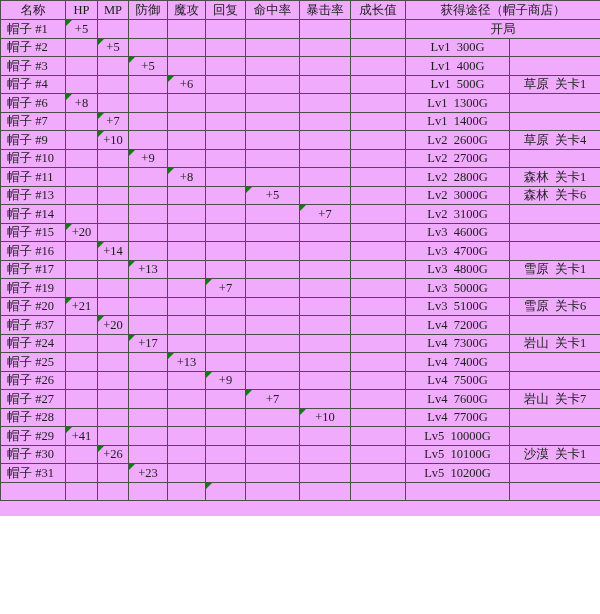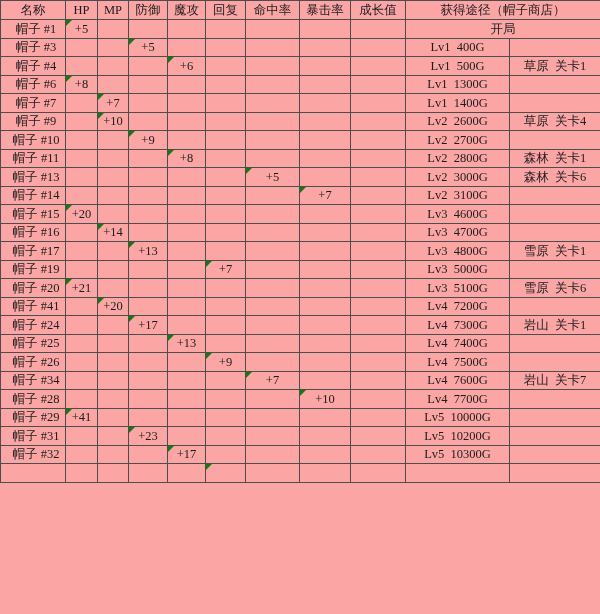--- a/index.html
+++ b/index.html
@@ -1,36 +1,36 @@
 <!DOCTYPE html>
 <html><head>
 <meta charset="utf-8">
 <style>
   html,body{margin:0;padding:0;background:#ffffff;}
   .sheet{
-    width:600px;height:614px;overflow:hidden;position:relative;
+    width:600px;height:516px;overflow:hidden;position:relative;
     font-family:"Liberation Serif","DejaVu Serif",serif;
-    color:#1c1c1c;background:#fca5a5;
+    color:#1c1c1c;background:#f0abfc;
   }
   table{border-collapse:collapse;table-layout:fixed;width:600px;}
   th,td{
     border:1px solid #4d4d4d;
     font-weight:normal;
     font-size:12.5px;
     line-height:1;
     text-align:center;
     vertical-align:middle;
     padding:0;
     overflow:hidden;
     white-space:pre;
     position:relative;
   }
   thead tr{height:19px;}
   tbody tr{height:18.5px;}
-  td.name-cell{text-align:center;padding-left:6px;}
+  td.name-cell{text-align:left;padding-left:6px;}
   .tri{
     position:absolute;top:0;left:0;width:0;height:0;
     border-top:6px solid #107c10;
     border-right:6px solid transparent;
     pointer-events:none;
   }
 </style>
 </head>
 <body>
 
@@ -70,20 +70,33 @@
           <td></td>
           <td></td>
           <td></td>
           <td></td>
           <td></td>
           <td></td>
           <td></td>
           <td colspan="2">开局</td>
         </tr>
         <tr>
+          <td class="name-cell">帽子 #2</td>
+          <td></td>
+          <td><span class="tri"></span>+5</td>
+          <td></td>
+          <td></td>
+          <td></td>
+          <td></td>
+          <td></td>
+          <td></td>
+          <td>Lv1  300G</td>
+          <td></td>
+        </tr>
+        <tr>
           <td class="name-cell">帽子 #3</td>
           <td></td>
           <td></td>
           <td><span class="tri"></span>+5</td>
           <td></td>
           <td></td>
           <td></td>
           <td></td>
           <td></td>
           <td>Lv1  400G</td>
@@ -252,21 +265,21 @@
           <td></td>
           <td></td>
           <td></td>
           <td></td>
           <td></td>
           <td></td>
           <td>Lv3  5100G</td>
           <td>雪原  关卡6</td>
         </tr>
         <tr>
-          <td class="name-cell">帽子 #41</td>
+          <td class="name-cell">帽子 #37</td>
           <td></td>
           <td><span class="tri"></span>+20</td>
           <td></td>
           <td></td>
           <td></td>
           <td></td>
           <td></td>
           <td></td>
           <td>Lv4  7200G</td>
           <td></td>
@@ -304,21 +317,21 @@
           <td></td>
           <td></td>
           <td><span class="tri"></span>+9</td>
           <td></td>
           <td></td>
           <td></td>
           <td>Lv4  7500G</td>
           <td></td>
         </tr>
         <tr>
-          <td class="name-cell">帽子 #34</td>
+          <td class="name-cell">帽子 #27</td>
           <td></td>
           <td></td>
           <td></td>
           <td></td>
           <td></td>
           <td><span class="tri"></span>+7</td>
           <td></td>
           <td></td>
           <td>Lv4  7600G</td>
           <td>岩山  关卡7</td>
@@ -343,43 +356,43 @@
           <td></td>
           <td></td>
           <td></td>
           <td></td>
           <td></td>
           <td></td>
           <td>Lv5  10000G</td>
           <td></td>
         </tr>
         <tr>
+          <td class="name-cell">帽子 #30</td>
+          <td></td>
+          <td><span class="tri"></span>+26</td>
+          <td></td>
+          <td></td>
+          <td></td>
+          <td></td>
+          <td></td>
+          <td></td>
+          <td>Lv5  10100G</td>
+          <td>沙漠  关卡1</td>
+        </tr>
+        <tr>
           <td class="name-cell">帽子 #31</td>
           <td></td>
           <td></td>
           <td><span class="tri"></span>+23</td>
           <td></td>
           <td></td>
           <td></td>
           <td></td>
           <td></td>
           <td>Lv5  10200G</td>
-          <td></td>
-        </tr>
-        <tr>
-          <td class="name-cell">帽子 #32</td>
-          <td></td>
-          <td></td>
-          <td></td>
-          <td><span class="tri"></span>+17</td>
-          <td></td>
-          <td></td>
-          <td></td>
-          <td></td>
-          <td>Lv5  10300G</td>
           <td></td>
         </tr>
         <tr>
           <td class="name-cell"></td>
           <td></td>
           <td></td>
           <td></td>
           <td></td>
           <td><span class="tri"></span></td>
           <td></td>

